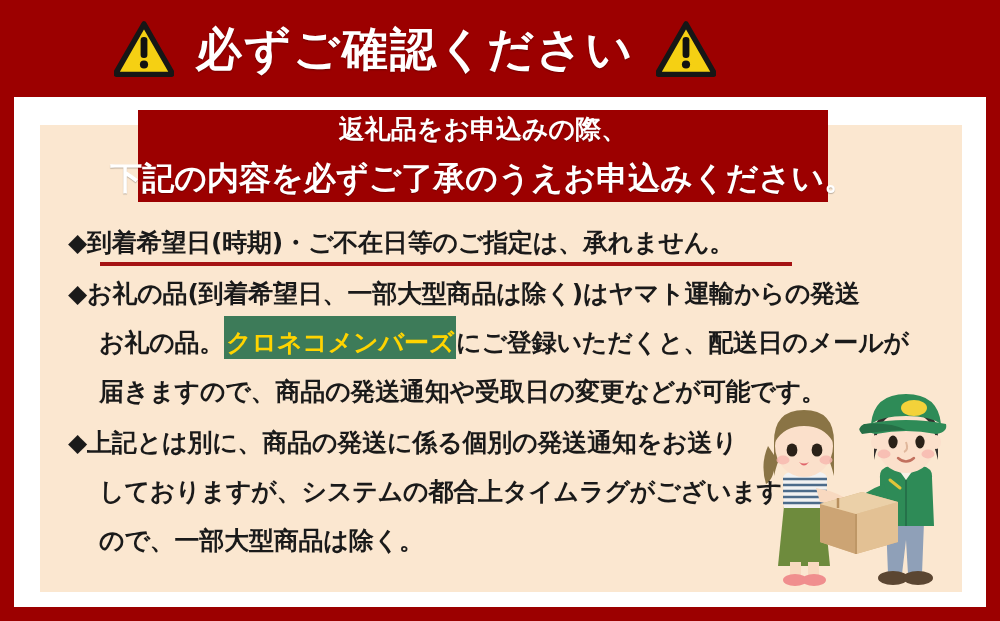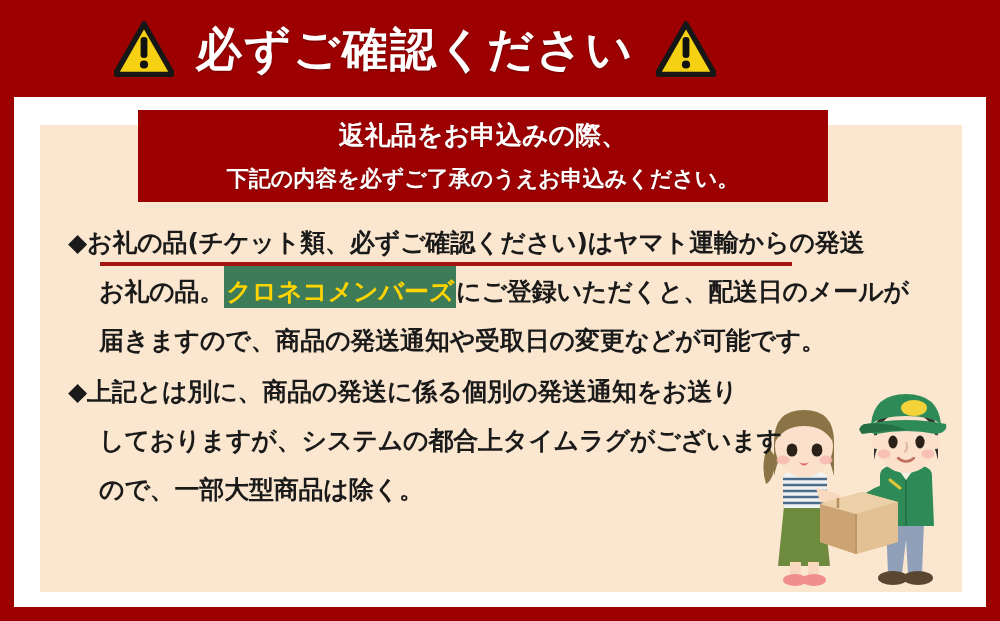--- a/index.html
+++ b/index.html
@@ -86,21 +86,21 @@
     z-index: 5;
   }
   .banner-line {
     color: #ffffff;
     font-weight: 700;
     line-height: 1.18;
     white-space: nowrap;
     text-shadow: 0 1px 1px rgba(0,0,0,.25);
   }
   #banner-line-1 { font-size: 26px; }
-  #banner-line-2 { font-size: 22px; }
+  #banner-line-2 { font-size: 32px; }
 
   
   #body-text {
     position: absolute;
     left: 68px;
     top: 218px;
     width: 880px;
     z-index: 4;
   }
 
@@ -267,23 +267,26 @@
 
   </div>
 
   <div id="notice-banner">
     <div id="banner-line-1" class="banner-line">返礼品をお申込みの際、</div>
     <div id="banner-line-2" class="banner-line">下記の内容を必ずご了承のうえお申込みください。</div>
   </div>
 
   <div id="body-text">
 
-
     <div class="para">
-      <span class="tline">◆お礼の品(チケット類、必ずご確認ください)はヤマト運輸からの発送</span>
+      <span class="tline">◆到着希望日(時期)・ご不在日等のご指定は、承れません。</span>
+    </div>
+
+    <div class="para">
+      <span class="tline">◆お礼の品(到着希望日、一部大型商品は除く)はヤマト運輸からの発送</span>
       <span class="tline indent">
         <span>お礼の品。</span><span class="hl-green">クロネコメンバーズ</span><span>にご登録いただくと、配送日のメールが</span>
       </span>
       <span class="tline indent">届きますので、商品の発送通知や受取日の変更などが可能です。</span>
     </div>
 
     <div class="para">
       <span class="tline">◆上記とは別に、商品の発送に係る個別の発送通知をお送り</span>
       <span class="tline indent">しておりますが、システムの都合上タイムラグがございます</span>
       <span class="tline indent">ので、一部大型商品は除く。</span>

